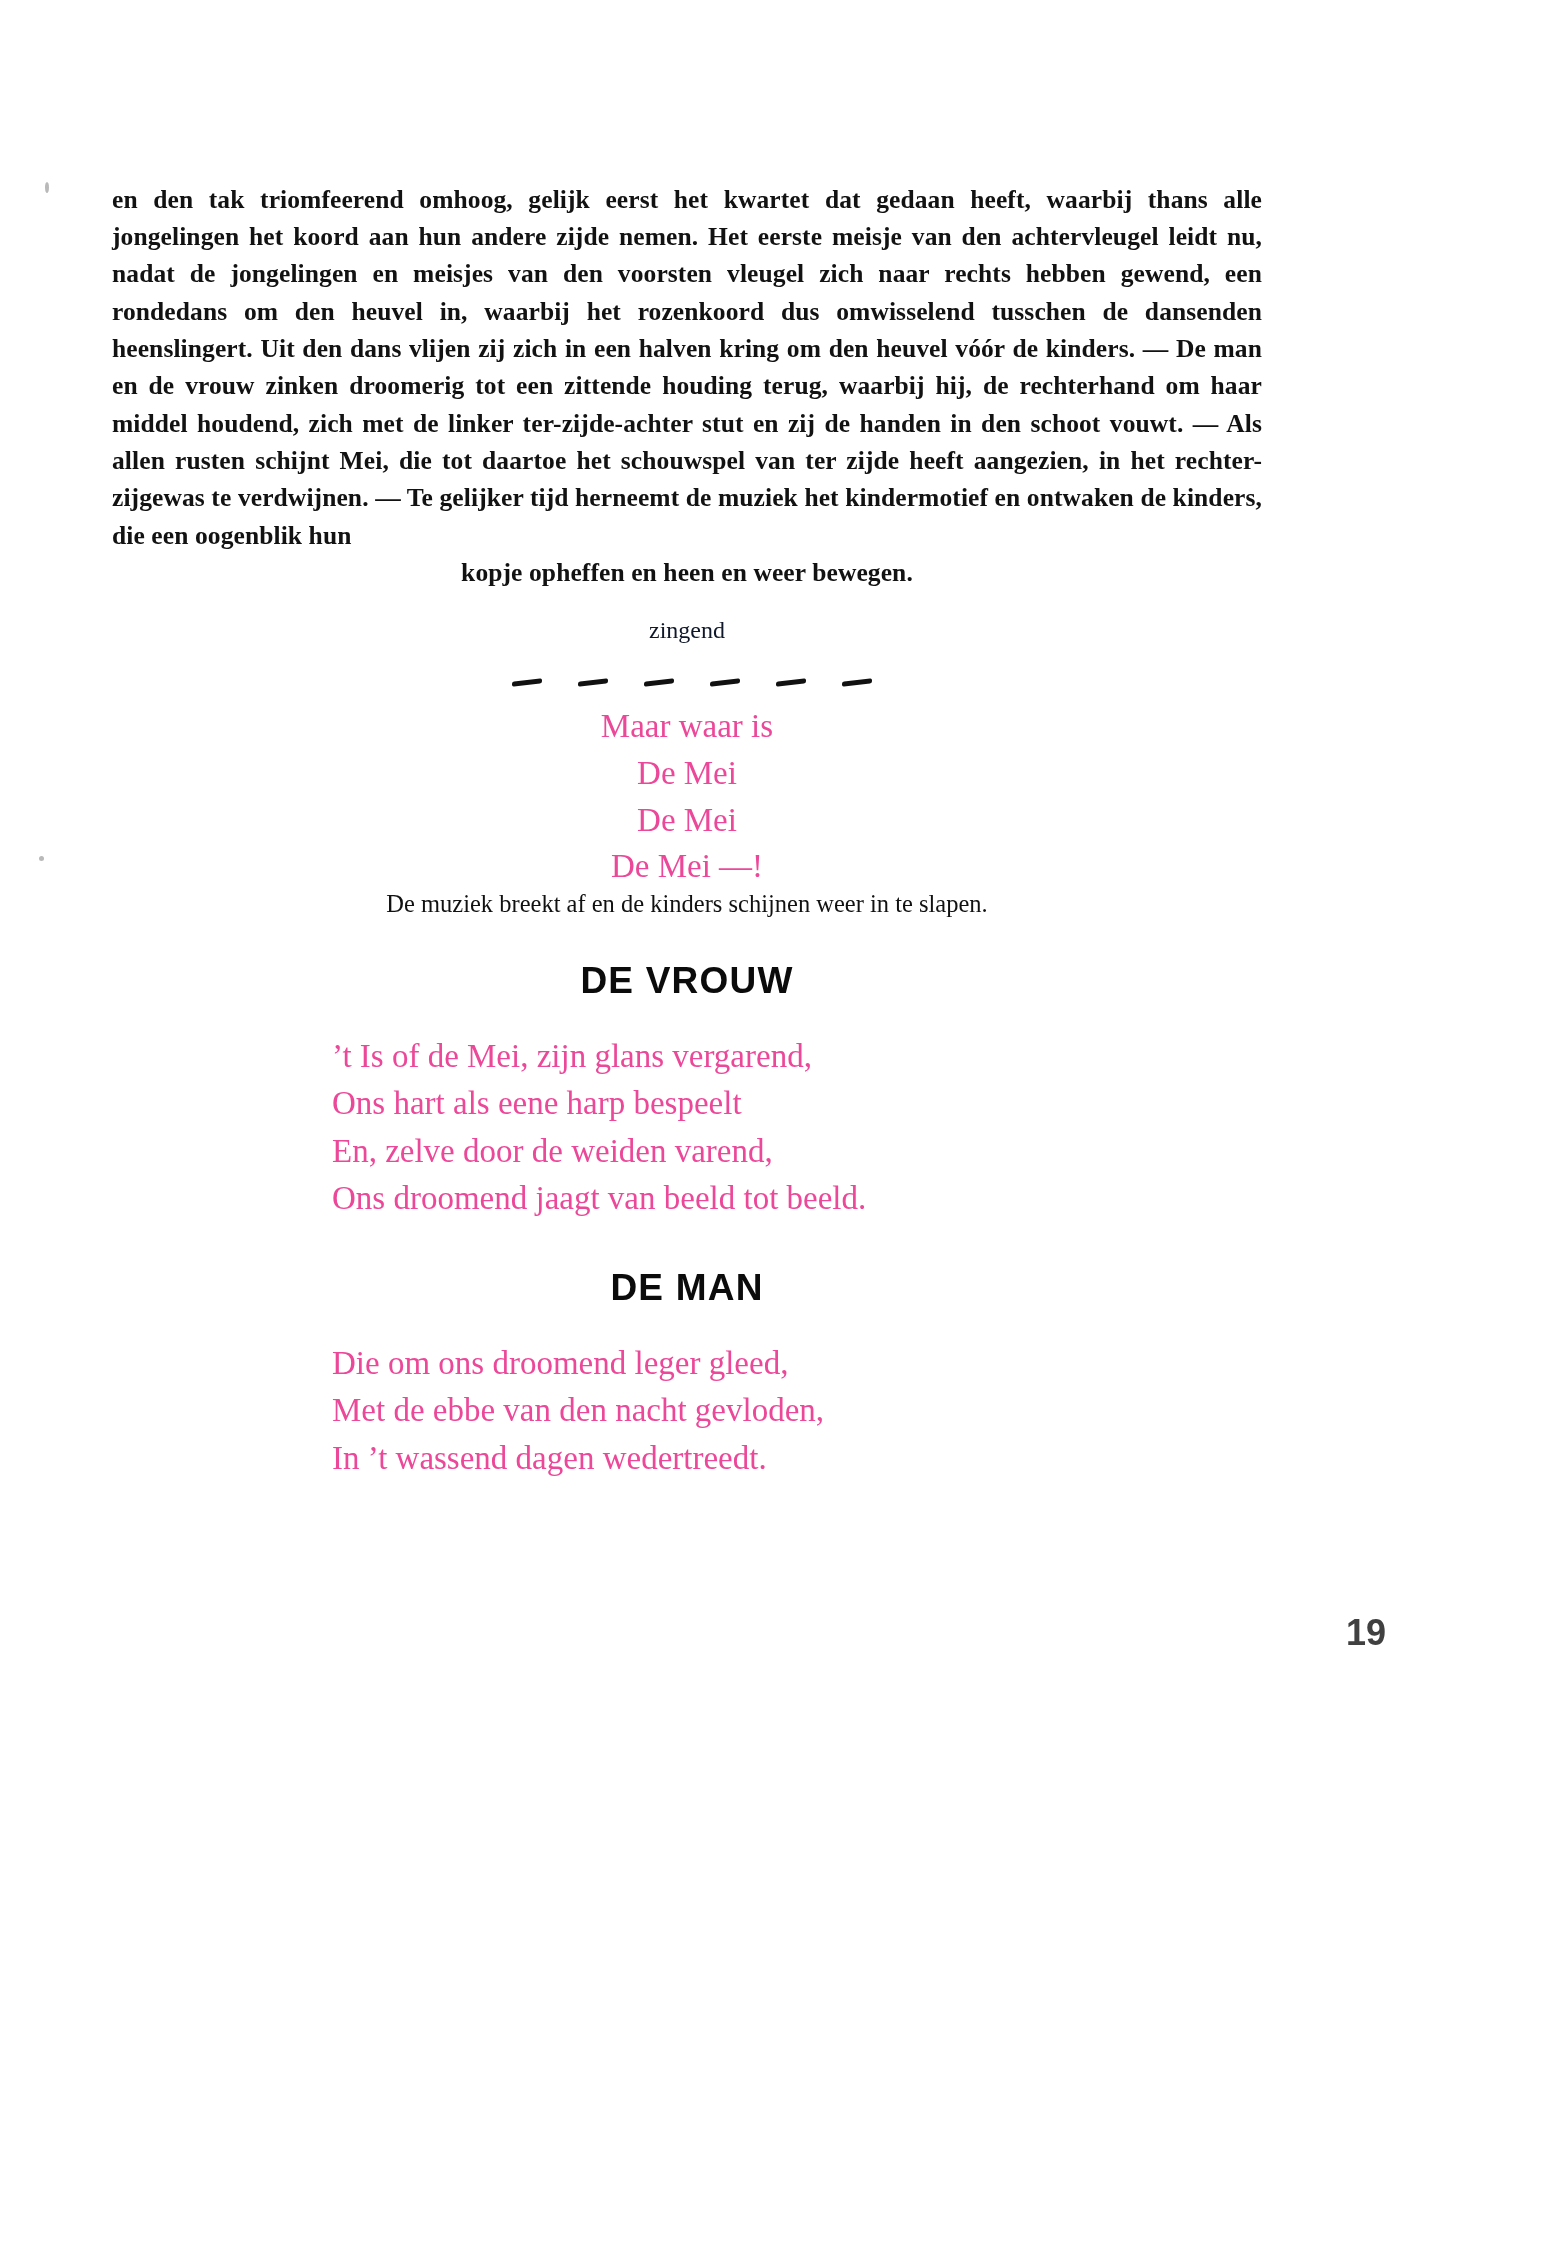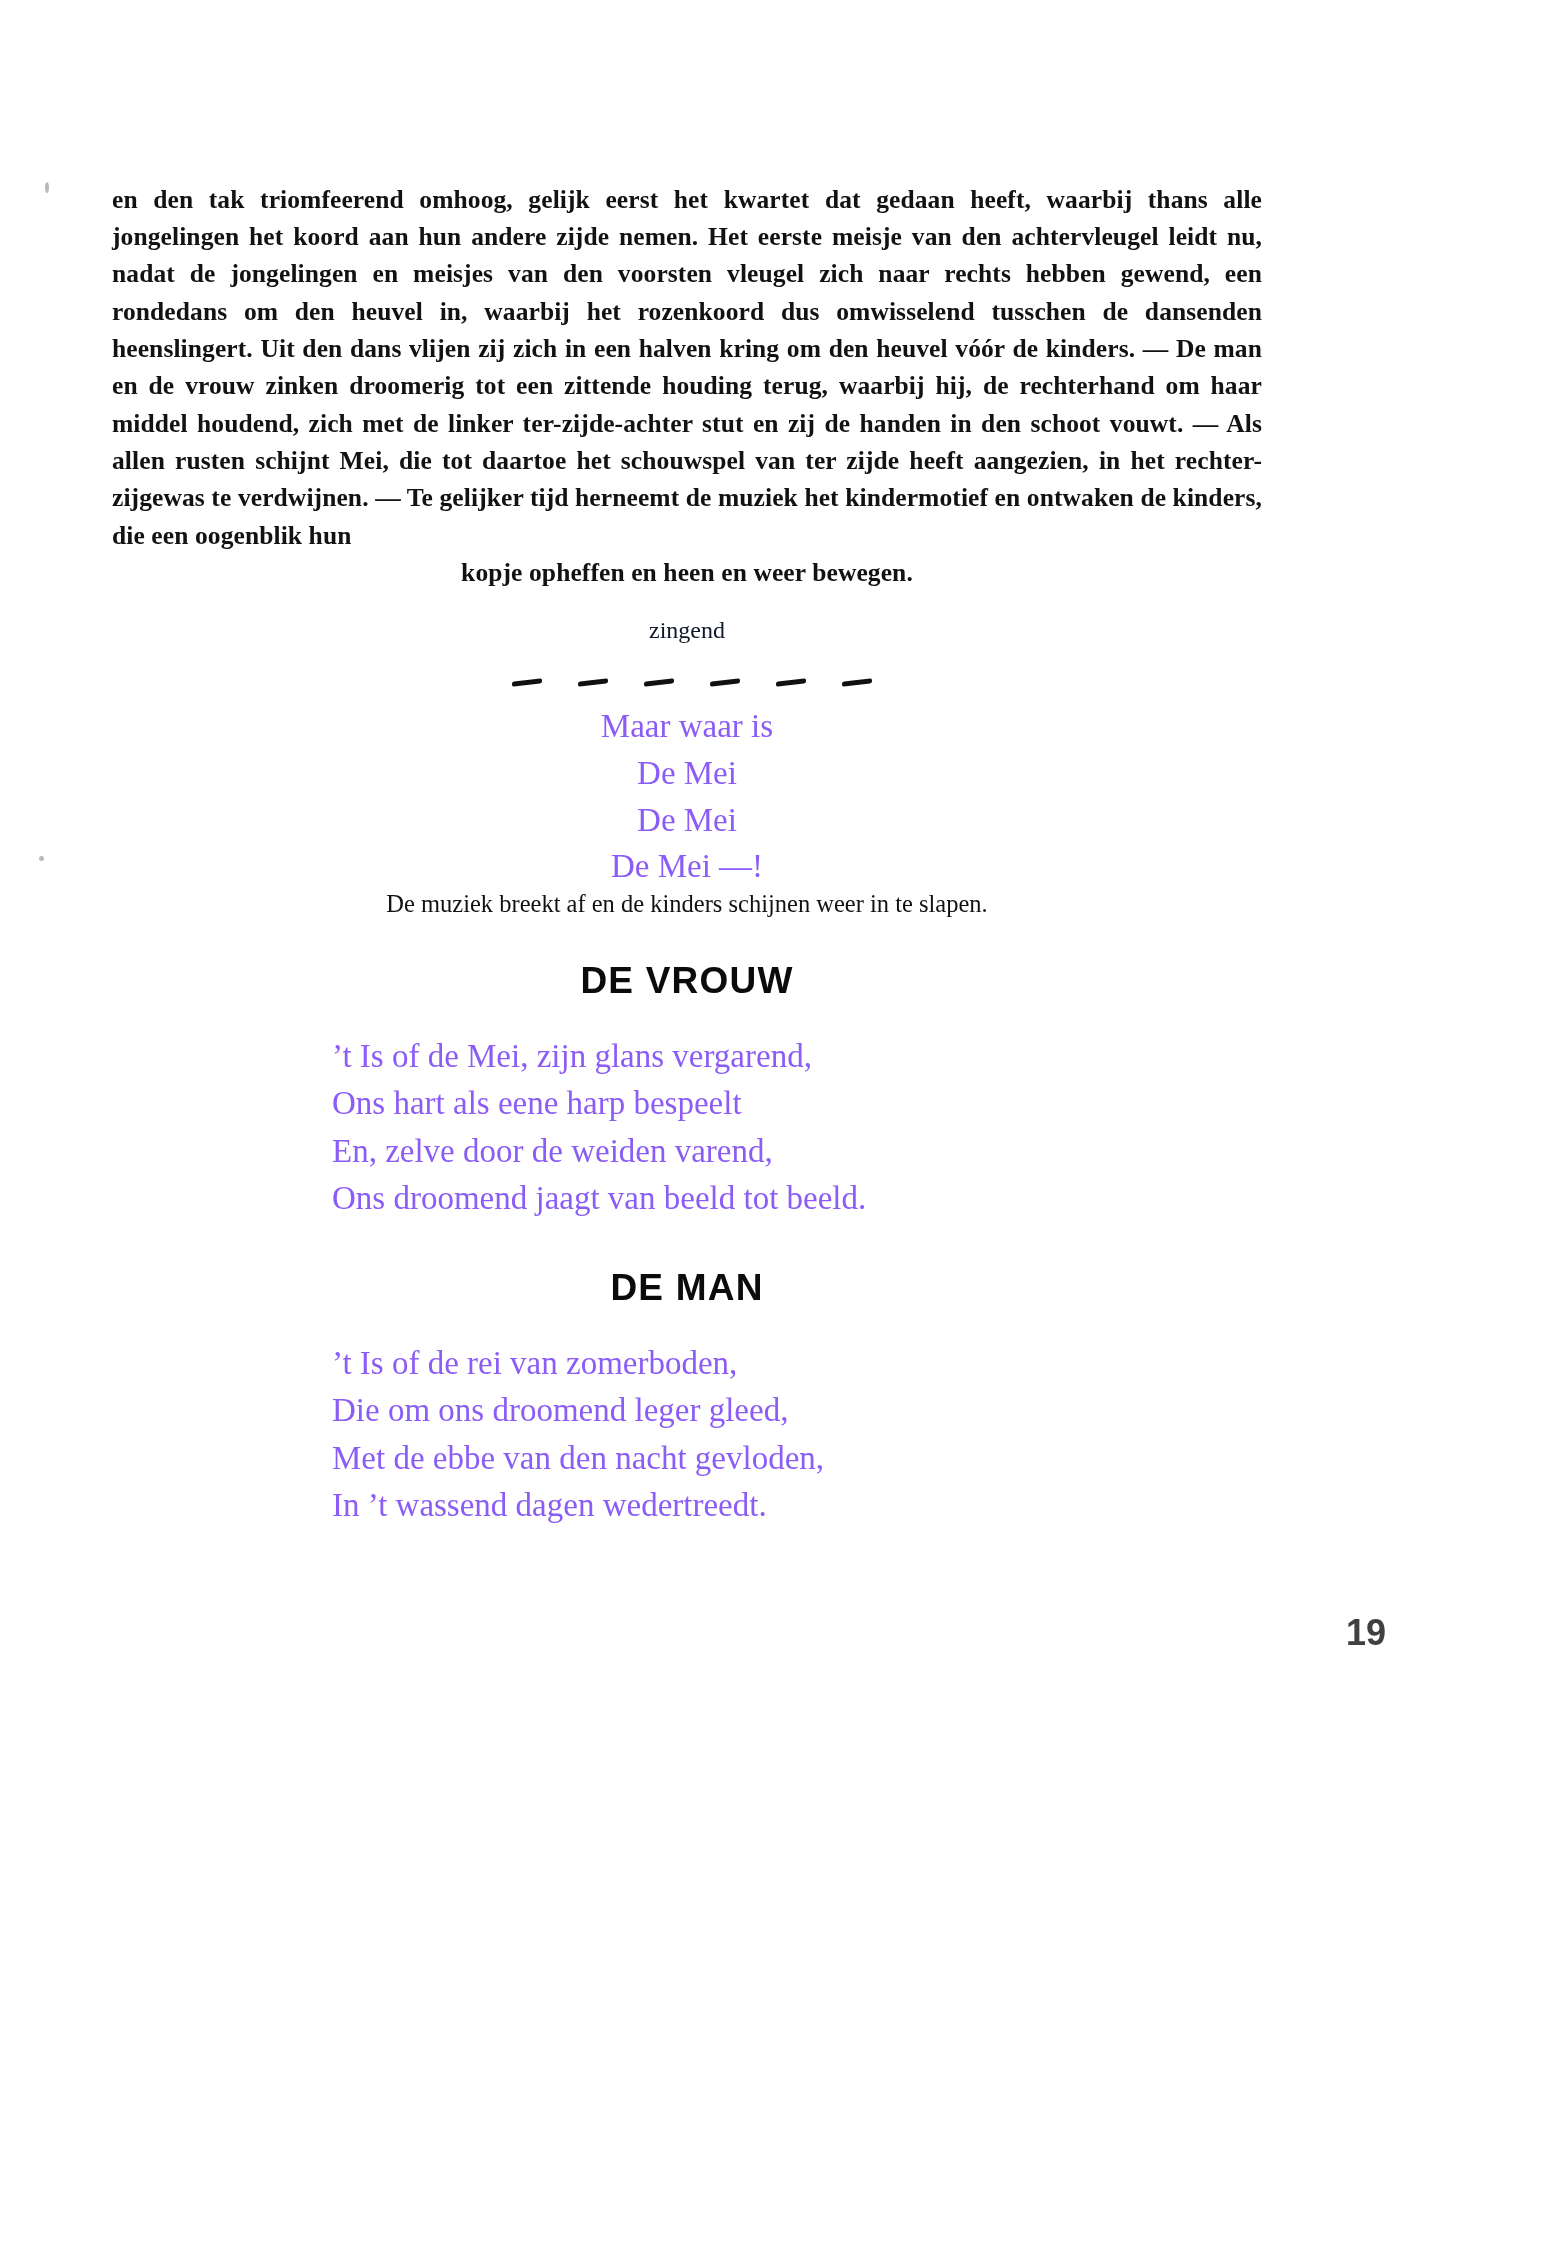--- a/index.html
+++ b/index.html
@@ -82,21 +82,21 @@
     width: 30px;
     height: 5px;
     background: #111;
     border-radius: 2px;
     transform: skewY(-7deg);
   }
 
   
   .verse {
     font-family: "Liberation Serif", serif;
-    color: #8b5cf6;
+    color: #ec4899;
   }
   .verse-centered {
     text-align: center;
     font-size: 33px;
     line-height: 1.42;
     margin-top: 18px;
   }
   .verse-left {
     font-size: 33px;
     line-height: 1.44;
@@ -167,21 +167,20 @@
     <h2 class="speaker speaker-vrouw">DE VROUW</h2>
     <div class="verse verse-left">
       <div class="line">’t Is of de Mei, zijn glans vergarend,</div>
       <div class="line">Ons hart als eene harp bespeelt</div>
       <div class="line">En, zelve door de weiden varend,</div>
       <div class="line">Ons droomend jaagt van beeld tot beeld.</div>
     </div>
 
     <h2 class="speaker speaker-man">DE MAN</h2>
     <div class="verse verse-left">
-      <div class="line">’t Is of de rei van zomerboden,</div>
       <div class="line">Die om ons droomend leger gleed,</div>
       <div class="line">Met de ebbe van den nacht gevloden,</div>
       <div class="line">In ’t wassend dagen wedertreedt.</div>
     </div>
 
   </div>
 
   <div class="page-number">19</div>
 
 </div>

